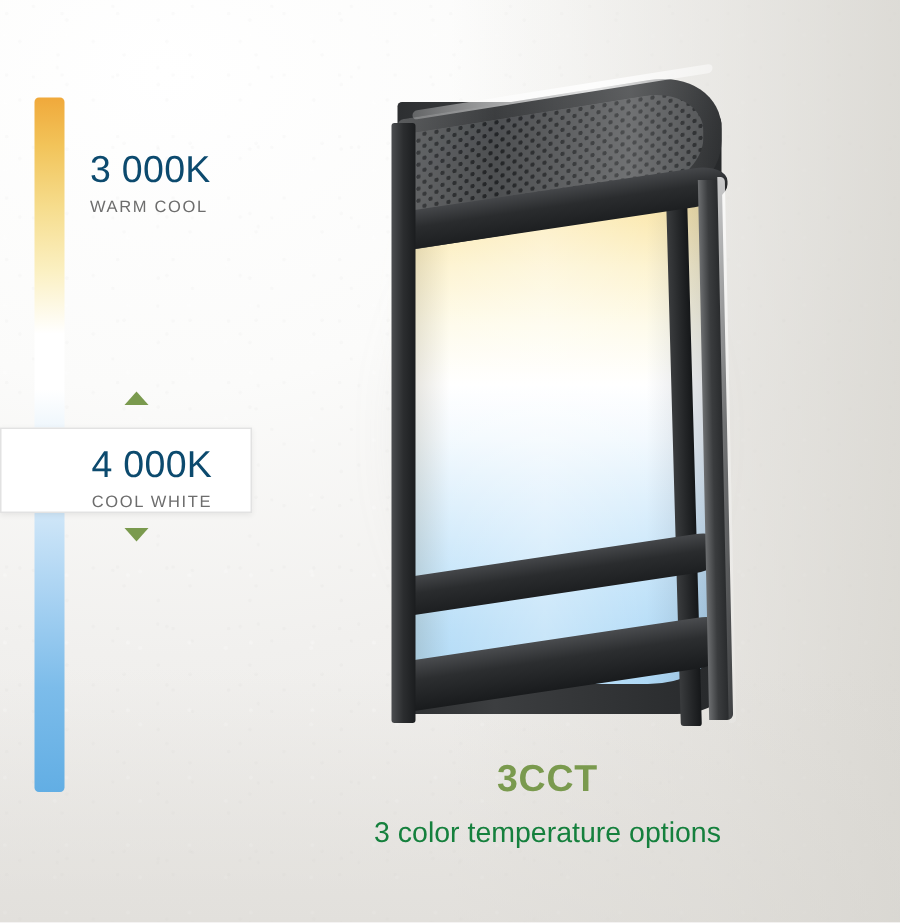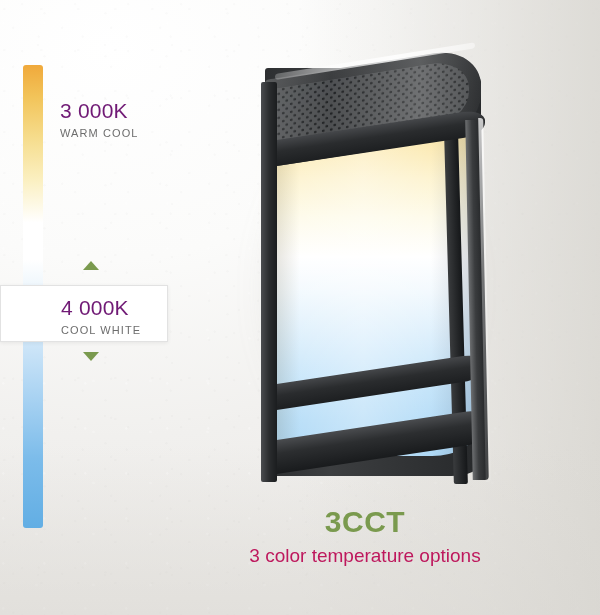--- a/index.html
+++ b/index.html
@@ -78,22 +78,22 @@
         #7cbcea 85%,
         #62aee4 100%);
   }
 
   
   .cct-label {
     position: absolute;
     left: 60px;
   }
   .cct-temp {
-    font-size: 21px;
-    color: #701a75;
+    font-size: 25px;
+    color: #0c4a6e;
     letter-spacing: .2px;
     white-space: nowrap;
   }
   .cct-sub {
     margin-top: 4px;
     font-size: 11px;
     color: #6d6d6d;
     letter-spacing: 1.1px;
     white-space: nowrap;
   }
@@ -110,20 +110,21 @@
     height: 57px;
     background: #ffffff;
     border: 1px solid #e2e2e2;
     box-shadow: 0 1px 4px rgba(0,0,0,.07);
     box-sizing: border-box;
   }
   .cct-selected .inner {
     position: absolute;
     left: 60px;
     top: 10px;
+    text-align: right;
   }
   .arrow {
     position: absolute;
     left: 83px;
     width: 0;
     height: 0;
     border-left: 8px solid transparent;
     border-right: 8px solid transparent;
   }
   #arrow-up {
@@ -134,34 +135,34 @@
     top: 352px;
     border-top: 9px solid #7a9a4e;
   }
 
   
   .caption-title {
     position: absolute;
     left: 0; right: 0;
     top: 505px;
     text-align: center;
-    font-size: 30px;
+    font-size: 25px;
     font-weight: bold;
     color: #7a9a4e;
     letter-spacing: .5px;
   }
   .caption-title-wrap { position: absolute; left: 230px; width: 270px; top: 505px; text-align: center; }
   .caption-sub {
     position: absolute;
     left: 200px;
     width: 330px;
     top: 545px;
     text-align: center;
     font-size: 19px;
-    color: #be185d;
+    color: #15803d;
   }
 
   
   #lamp {
     position: absolute;
     left: 253px;
     top: 60px;
     width: 250px;
     height: 425px;
   }

